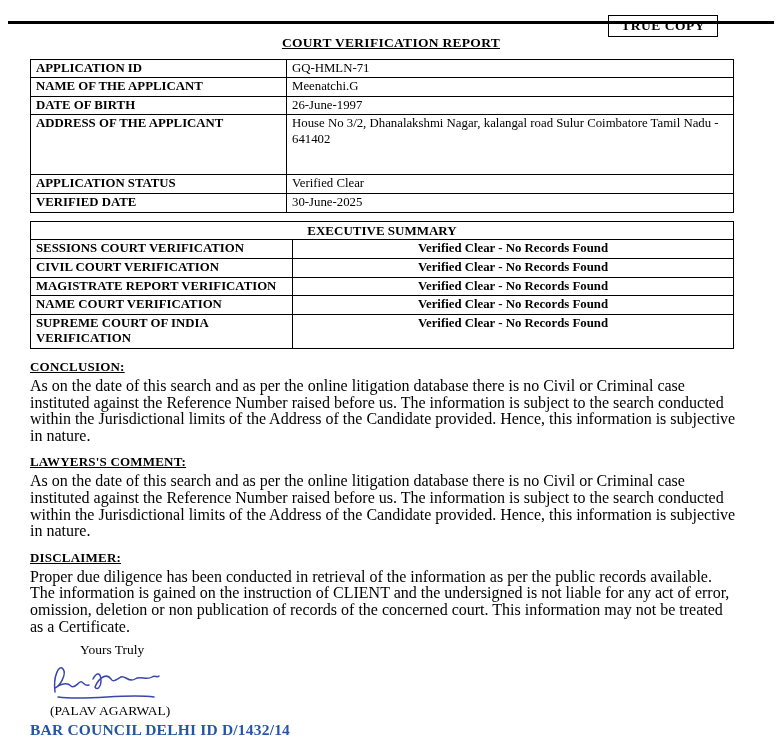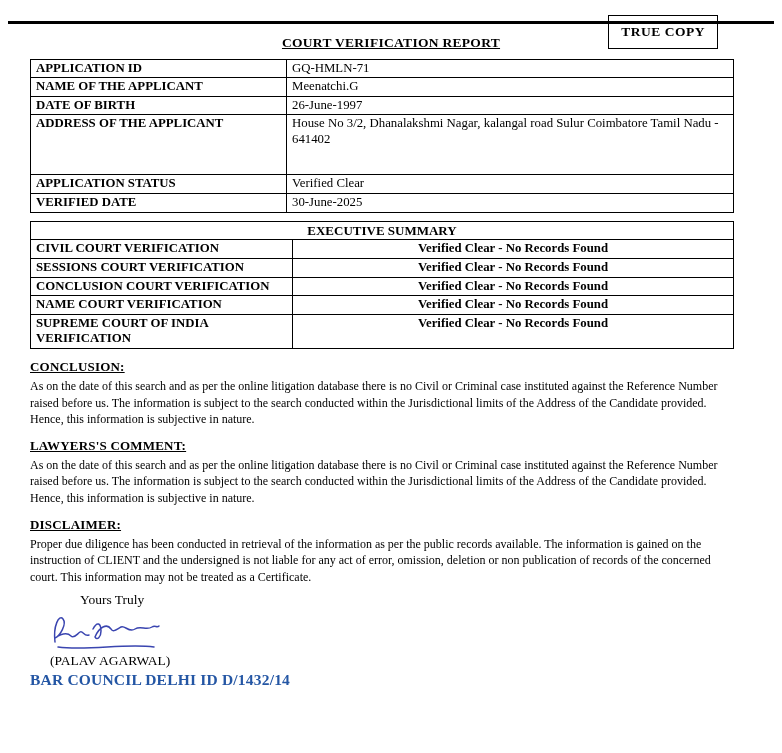--- a/index.html
+++ b/index.html
@@ -9,21 +9,21 @@
     font-family: "Liberation Serif", "DejaVu Serif", serif;
     overflow: hidden; position: relative;
   }
   .page { position: relative; width: 782px; height: 753px; padding-top: 16px; }
 
   
   .letterhead { text-align: center; font-size: 13.5px; letter-spacing: .4px; }
   .letterhead .lh-line { line-height: 18.3px; }
   .true-copy {
     position: absolute; top: 15px; right: 64px;
-    border: 1.5px solid #000; padding: 8px 12px;
+    border: 1.5px solid #000; padding: 2px 12px;
     font-weight: bold; font-size: 13.5px; letter-spacing: .5px;
   }
   .rule { height: 2.5px; background: #000; margin: 5px 8px 0 8px; }
 
   
   .report-title {
     text-align: center; font-weight: bold; font-size: 13.5px;
     text-decoration: underline; margin-top: 11px; letter-spacing: .3px;
   }
 
@@ -34,21 +34,21 @@
   td, th { border: 1px solid #000; font-size: 12.8px; padding: 1px 5px; vertical-align: top; line-height: 1.22; }
   .details td.lbl { font-weight: bold; }
   .details tr.addr-row td { height: 60px; }
   .summary .sum-head { text-align: center; font-weight: bold; font-size: 13px; }
   .summary td.lbl { font-weight: bold; }
   .summary td.val { text-align: center; font-weight: bold; }
 
   
   .section { margin: 9px 42px 0 30px; }
   .section-heading { font-weight: bold; font-size: 13px; text-decoration: underline; letter-spacing: .2px; line-height: 17px; margin-bottom: 3px; }
-  .section-body { font-size: 12px; line-height: 16.6px; }
+  .section-body { font-size: 16px; line-height: 16.6px; }
 
   
   .closing { margin: 6px 0 0 80px; font-size: 13.5px; line-height: 17px; }
   .signature-wrap { margin: 2px 0 0 48px; height: 42px; }
   .sig-name { margin-left: 50px; font-size: 13.5px; line-height: 17px; }
   .footer-id { margin: 2px 0 0 30px; font-weight: bold; font-size: 15.5px; color: #2456a4; letter-spacing: .2px; }
 </style>
 </head>
 <body>
 
@@ -97,29 +97,29 @@
   <table class="summary">
     <colgroup>
         <col style="width:262px">
         <col>
       </colgroup>
     <tbody>
       <tr>
         <td class="sum-head" colspan="2">EXECUTIVE SUMMARY</td>
       </tr>
       <tr>
+        <td class="lbl">SESSIONS COURT VERIFICATION</td>
+        <td class="val">Verified Clear - No Records Found</td>
+      </tr>
+      <tr>
         <td class="lbl">CIVIL COURT VERIFICATION</td>
         <td class="val">Verified Clear - No Records Found</td>
       </tr>
       <tr>
-        <td class="lbl">SESSIONS COURT VERIFICATION</td>
-        <td class="val">Verified Clear - No Records Found</td>
-      </tr>
-      <tr>
-        <td class="lbl">CONCLUSION COURT VERIFICATION</td>
+        <td class="lbl">MAGISTRATE REPORT VERIFICATION</td>
         <td class="val">Verified Clear - No Records Found</td>
       </tr>
       <tr>
         <td class="lbl">NAME COURT VERIFICATION</td>
         <td class="val">Verified Clear - No Records Found</td>
       </tr>
       <tr>
         <td class="lbl">SUPREME COURT OF INDIA VERIFICATION</td>
         <td class="val">Verified Clear - No Records Found</td>
       </tr>

